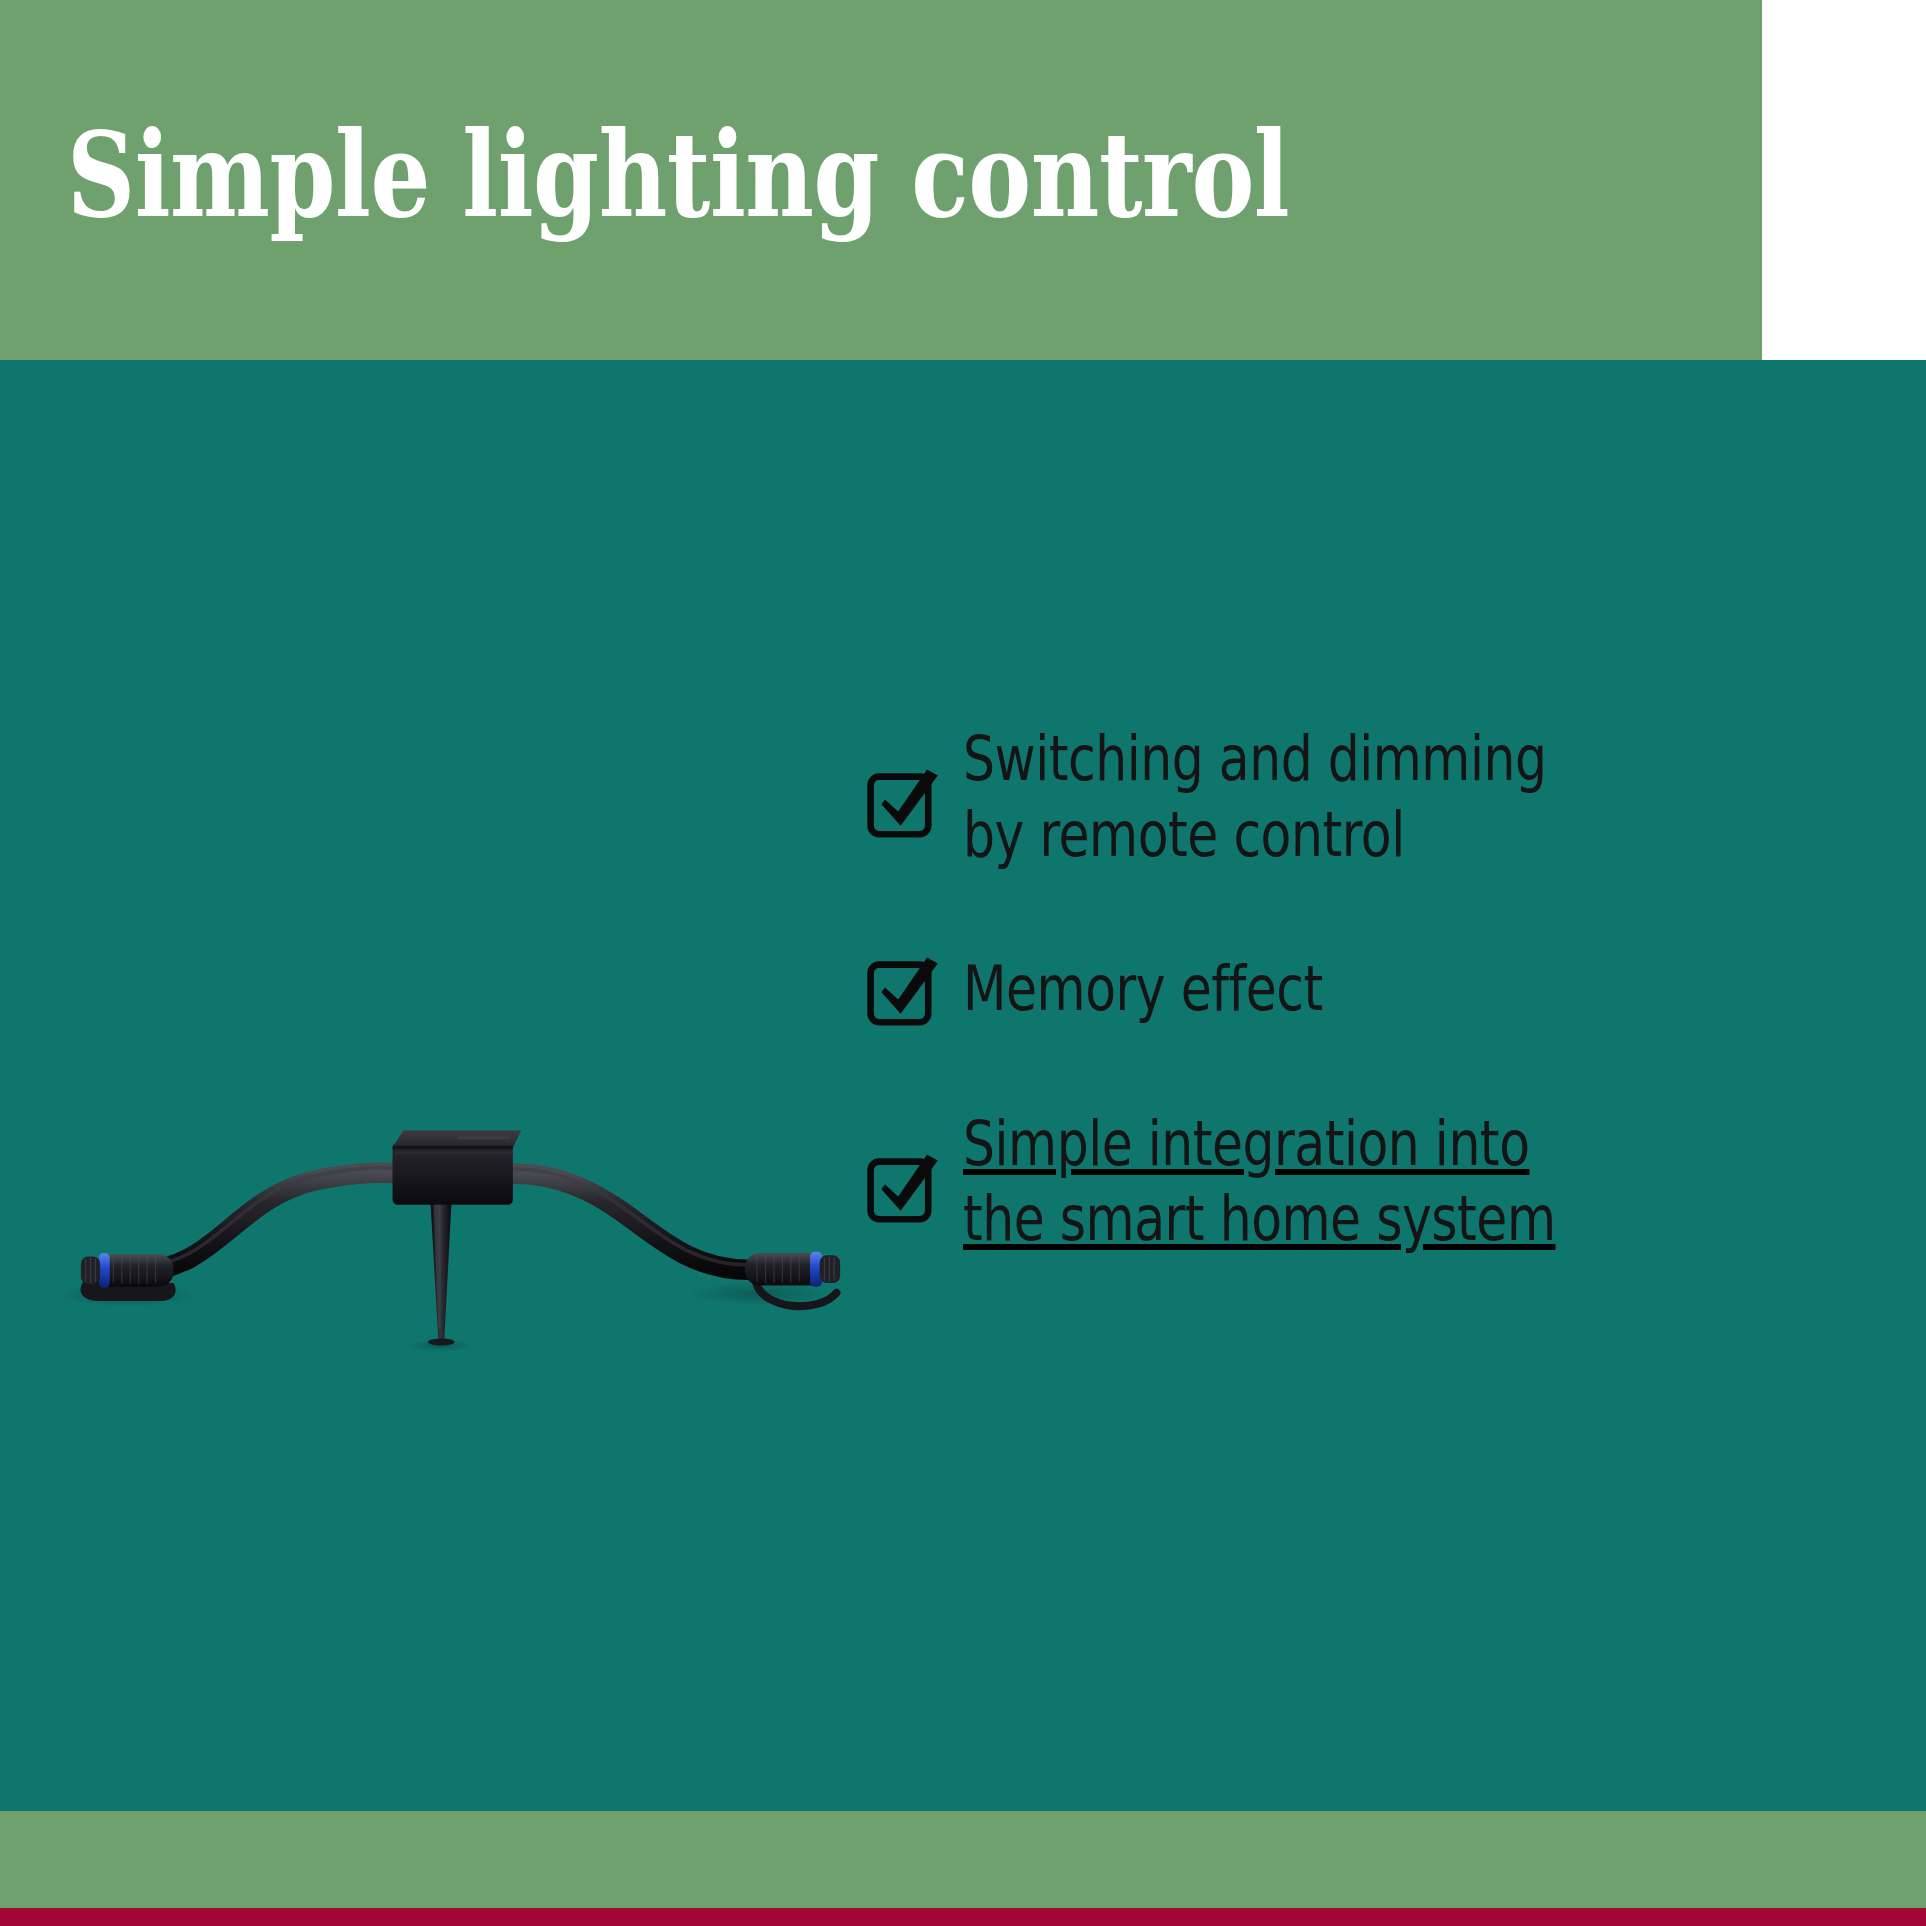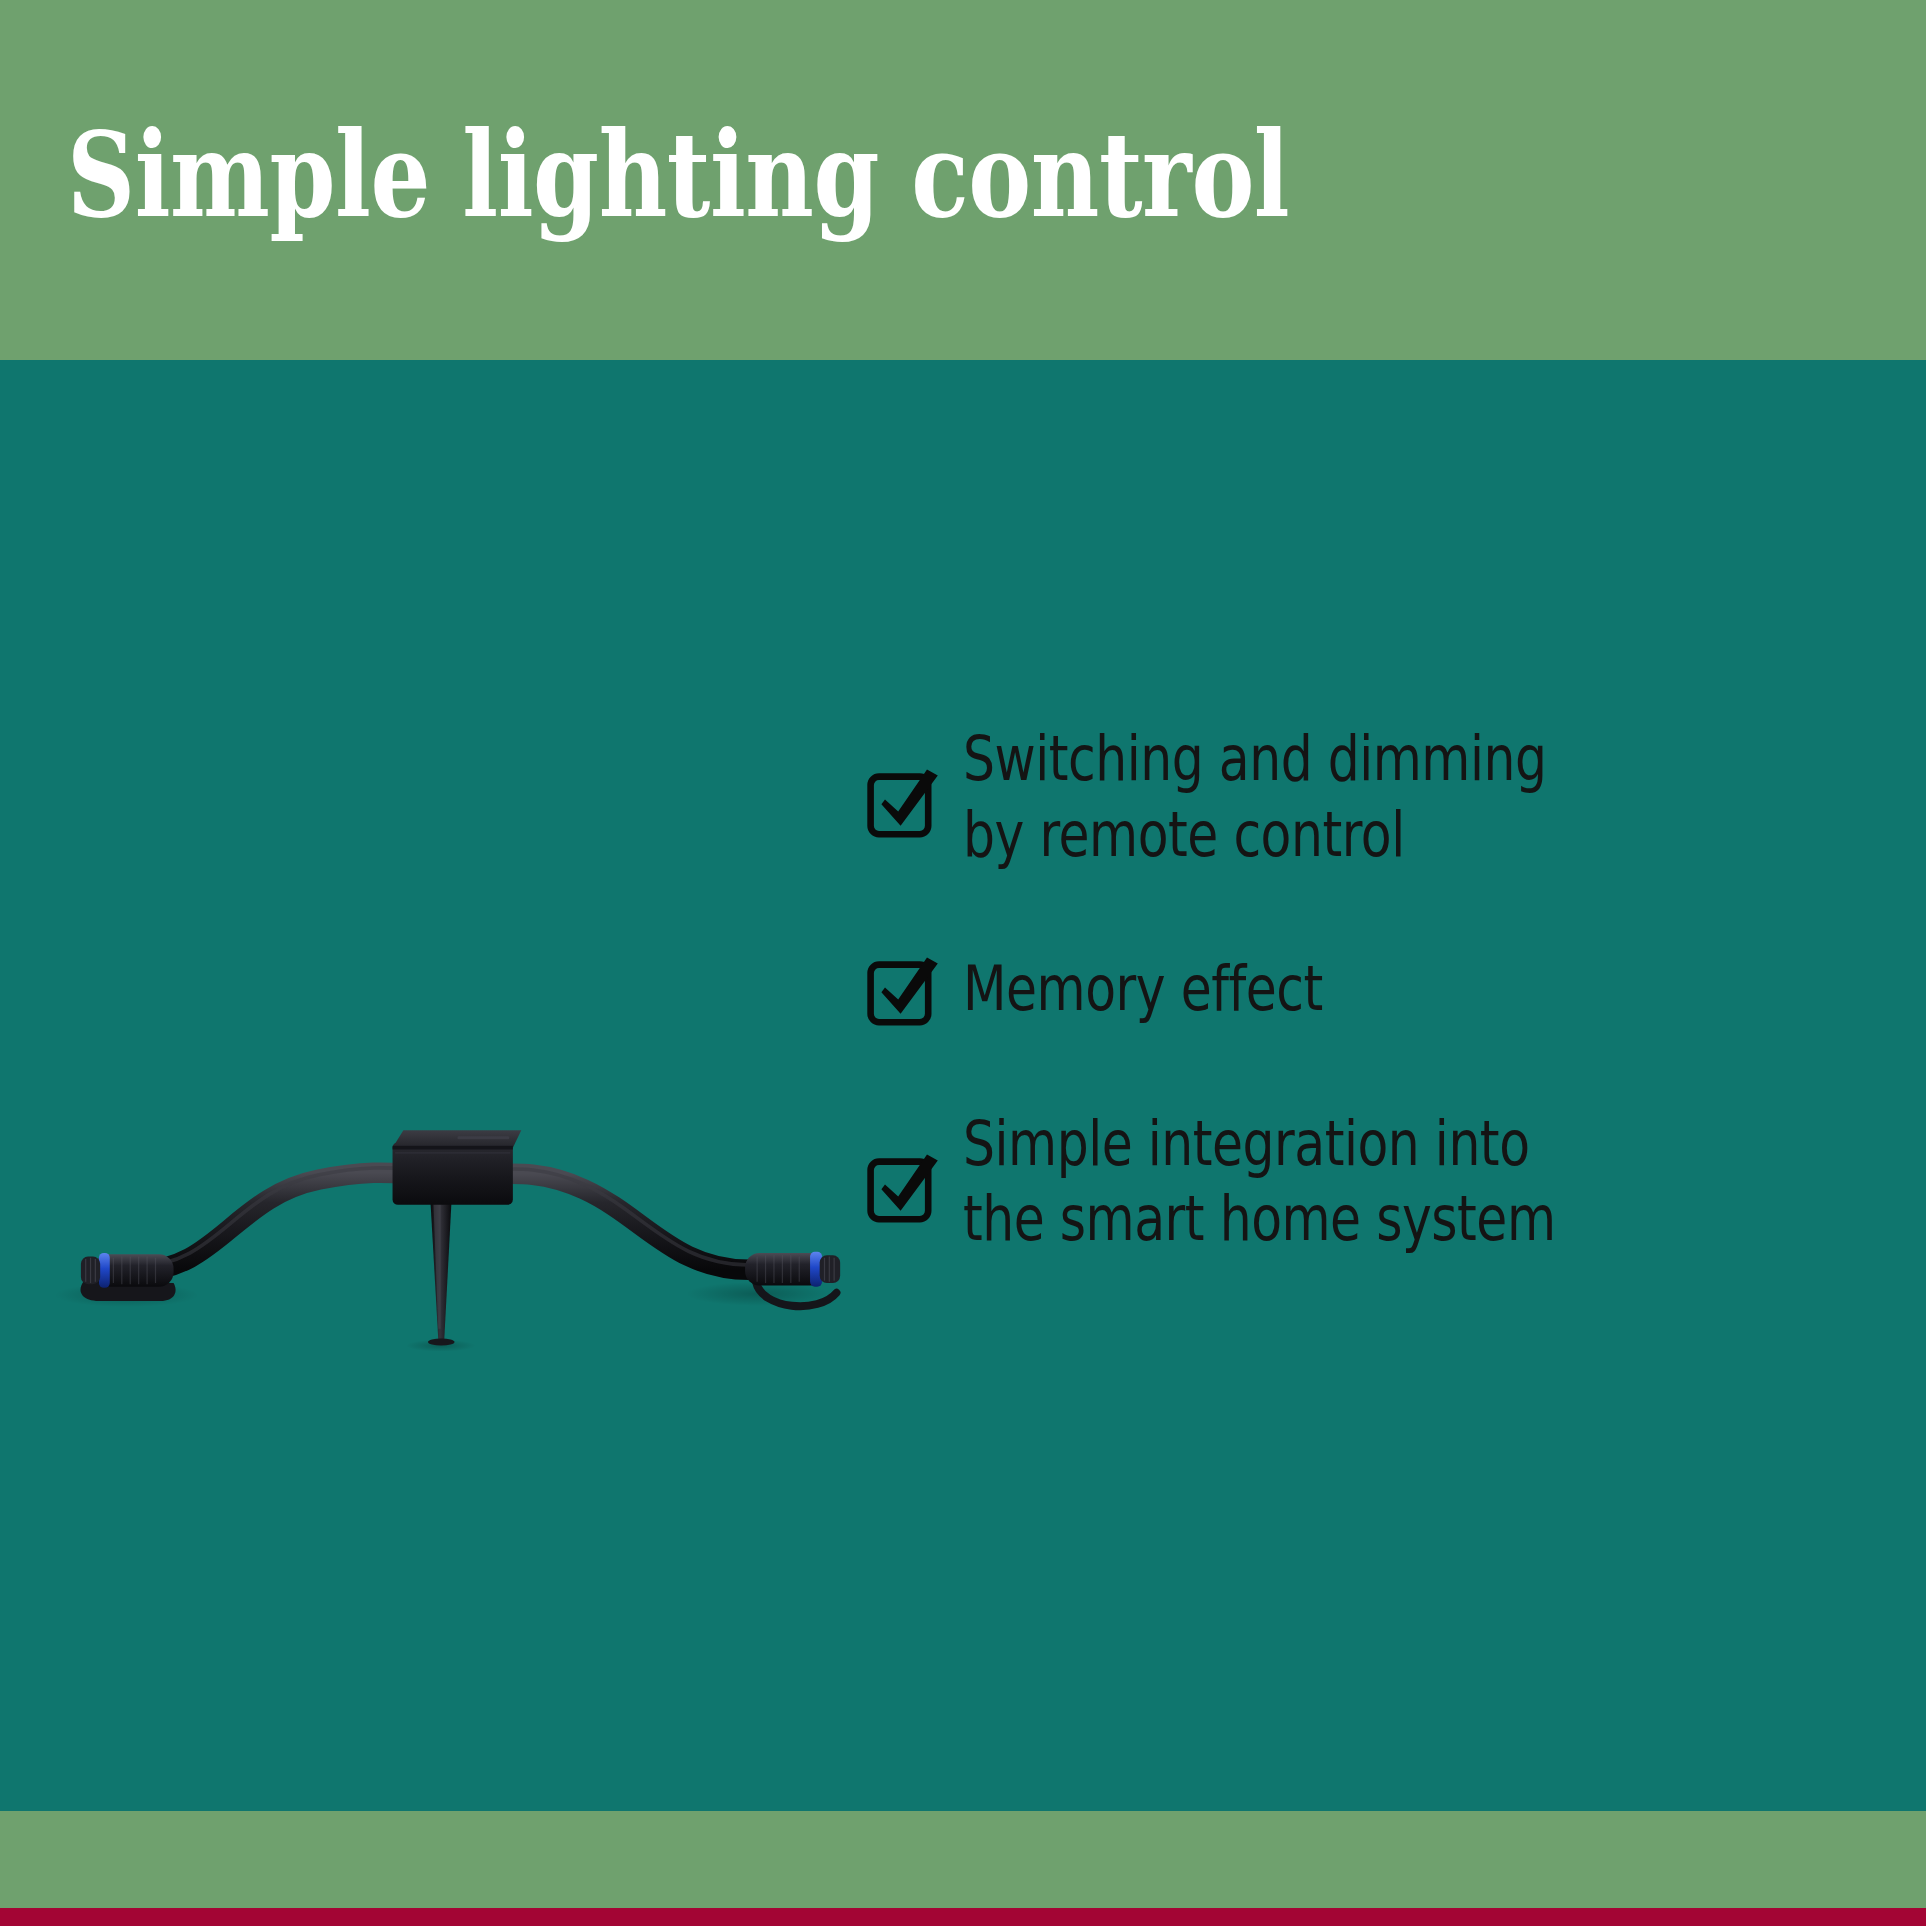--- a/index.html
+++ b/index.html
@@ -13,21 +13,21 @@
     position: relative;
     overflow: hidden;
     font-family: "Liberation Sans", sans-serif;
   }
 
   
   #header-band {
     position: absolute;
     left: 0;
     top: 0;
-    width: 1926px;
+    width: 1762px;
     height: 360px;
     background: #6fa16e;
   }
   #page-title {
     position: absolute;
     left: 67px;
     top: 116px;
     color: #ffffff;
     font-family: "DejaVu Serif", "Liberation Serif", serif;
     font-weight: bold;
@@ -96,21 +96,21 @@
     width: 1204px;
   }
 
   
   .item-1 .checkbox-icon { margin-top: 46px; }
   .item-2 .checkbox-icon { margin-top: 3.6px; }
   .item-3 .checkbox-icon { margin-top: 46px; }
 
   .item-1 { margin-top: 0px; }
   .item-2 { margin-top: 15.6px; }
-  .item-3 { margin-top: 18px; }
+  .item-3 { margin-top: 18px; text-decoration: underline; }
 
   
   #footer-green {
     position: absolute;
     left: 0;
     top: 1811px;
     width: 1926px;
     height: 98px;
     background: #6fa16e;
   }

